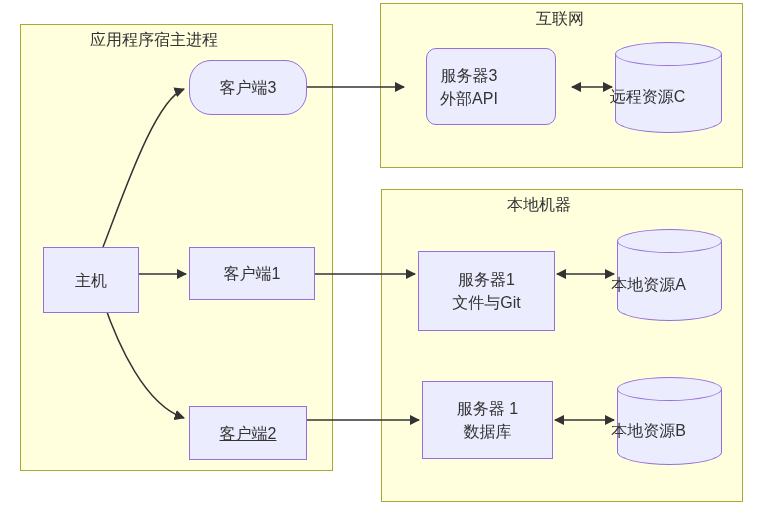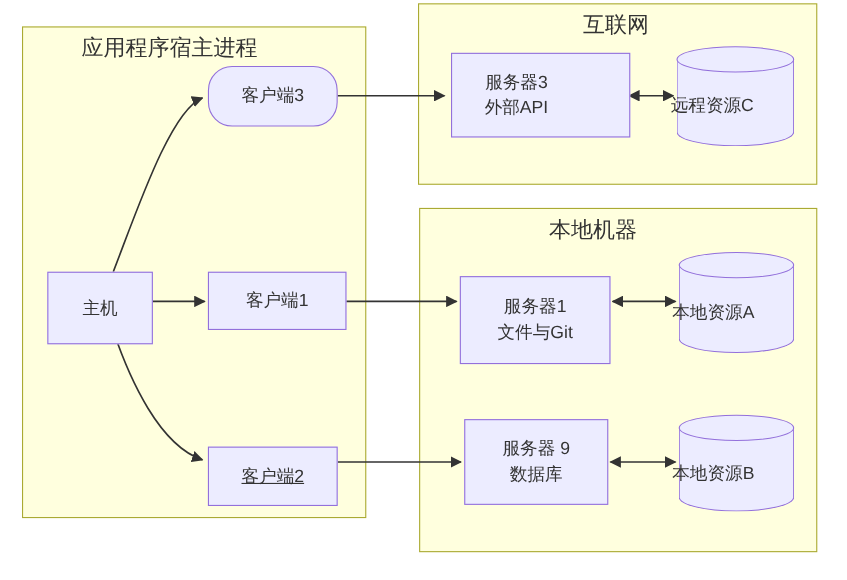--- a/index.html
+++ b/index.html
@@ -18,21 +18,21 @@
     position: absolute;
     background: #ffffde;
     border: 1.4px solid #aaaa33;
     box-sizing: border-box;
   }
   .cluster-title {
     position: absolute;
     top: 5px;
     transform: translateX(-50%);
     white-space: nowrap;
-    font-size: 20px;
+    font-size: 16px;
     color: #333333;
   }
   #cluster-app      { left: 20px;  top: 24px;  width: 313px; height: 447px; }
   #cluster-internet { left: 380px; top: 3px;   width: 363px; height: 165px; }
   #cluster-local    { left: 381px; top: 189px; width: 362px; height: 313px; }
   #cluster-app .cluster-title      { left: 133px; }
   #cluster-internet .cluster-title { left: 179px; }
   #cluster-local .cluster-title    { left: 157px; }
 
   
@@ -63,21 +63,21 @@
     display: flex;
     flex-direction: column;
     align-items: center;
     line-height: 23px;
     white-space: nowrap;
   }
   #node-host    { left: 43px;  top: 247px; width: 96px;  height: 66px; }
   #node-client3 { left: 189px; top: 60px;  width: 118px; height: 55px; border-radius: 22px; }
   #node-client1 { left: 189px; top: 247px; width: 126px; height: 53px; }
   #node-client2 { left: 189px; top: 406px; width: 118px; height: 54px; text-decoration: underline; }
-  #node-server3 { left: 410px; top: 48px;  width: 163px; height: 77px; }
+  #node-server3 { left: 426px; top: 48px;  width: 130px; height: 77px; border-radius: 10px; }
   #node-server1 { left: 418px; top: 251px; width: 137px; height: 80px; }
   #node-server2 { left: 422px; top: 381px; width: 131px; height: 78px; }
   #node-server3 .label { transform: translateX(-22px); }
 
   
   .cylinder { position: absolute; }
   .cyl-top {
     position: absolute;
     left: 0; top: 0; right: 0;
     height: 24px;
@@ -181,21 +181,21 @@
 
   <div class="node" id="node-server1">
     <div class="label">
       <span>服务器1</span>
       <span>文件与Git</span>
     </div>
   </div>
 
   <div class="node" id="node-server2">
     <div class="label">
-      <span>服务器 9</span>
+      <span>服务器 1</span>
       <span>数据库</span>
     </div>
   </div>
 
   <div class="cylinder" id="cyl-c">
     <div class="cyl-body"></div>
     <div class="cyl-top"></div>
     <div class="cyl-label">
       <span>远程</span>
       <span>资源C</span>

